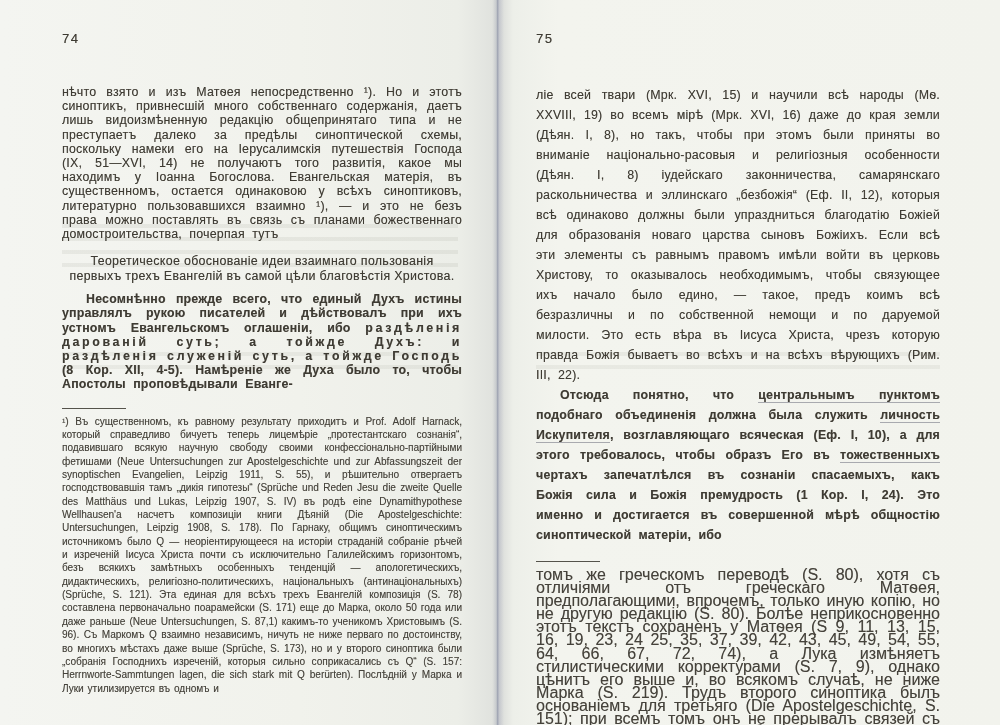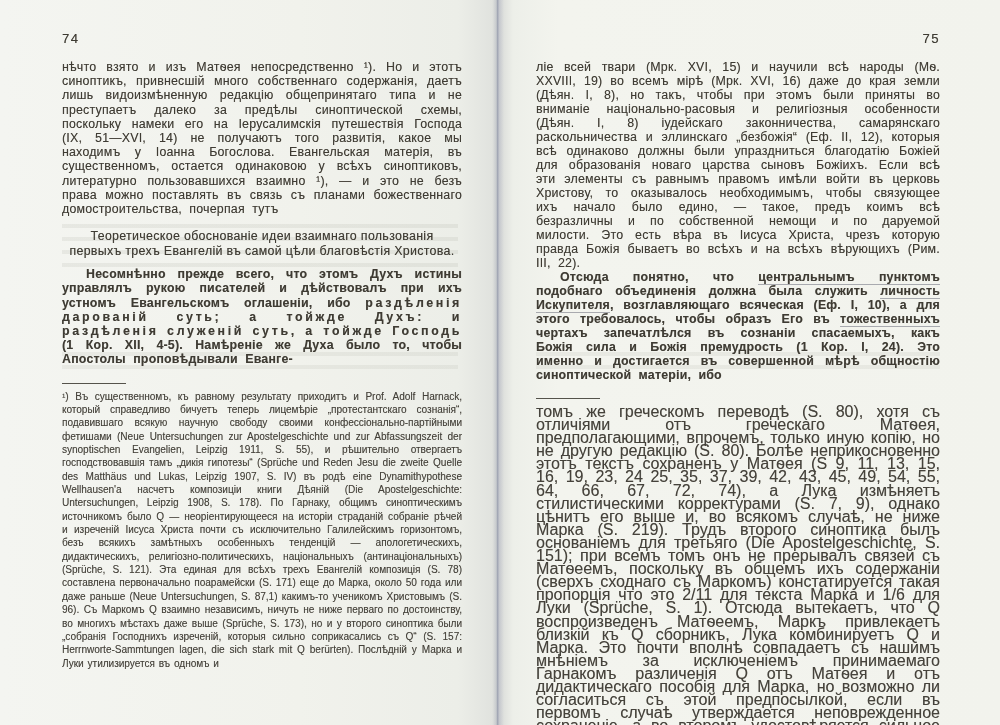--- a/index.html
+++ b/index.html
@@ -38,30 +38,30 @@
       rgba(130,136,160,0.18) 35%,
       rgba(110,116,145,0.55) 48%,
       rgba(150,155,180,0.30) 58%,
       rgba(150,155,180,0) 100%);
     pointer-events:none;
   }
   .pagenum{
     font-size:13px;color:var(--ink,#3e3b33);letter-spacing:1.5px;height:16px;
     text-shadow:0.2px 0.2px 0.3px rgba(70,65,55,0.5);
   }
-  .page.right .pagenum{text-align:right;}
-  .page-body{margin-top:13px;}
+  .page.right .pagenum{text-align:left;}
+  .page-body{margin-top:38px;}
   .body-text{
     margin:0;
     font-size:12.3px;line-height:14.2px;
     text-align:justify;color:var(--ink,#3e3b33);
     letter-spacing:0.02em;word-spacing:0.3em;
     text-shadow:0.2px 0.2px 0.3px rgba(70,65,55,0.45);
   }
-  .page.right .body-text{line-height:14px;}
+  .page.right .body-text{line-height:20px;}
   .indent{text-indent:24px;font-weight:bold;}
   .section-heading{
     margin:13px 2px 9px 2px;
     font-size:12.3px;line-height:14.5px;font-weight:normal;
     text-align:center;color:var(--ink,#3e3b33);
     letter-spacing:0.03em;
     text-shadow:0.2px 0.2px 0.3px rgba(70,65,55,0.5);
   }
   .sp{letter-spacing:0.22em;word-spacing:0.12em;}
   .fn-rule{
@@ -81,21 +81,21 @@
 </head>
 <body>
 
 <div class="spread">
 
   <div class="page left">
     <div class="pagenum">74</div>
     <div class="page-body">
       <p class="body-text">нѣчто взято и изъ Матѳея непосредственно ¹). Но и этотъ синоптикъ, привнесшій много собственнаго содержанія, даетъ лишь видоизмѣненную редакцію общепринятаго типа и не преступаетъ далеко за предѣлы синоптической схемы, поскольку намеки его на Іерусалимскія путешествія Господа (IX, 51—XVI, 14) не получаютъ того развитія, какое мы находимъ у Іоанна Богослова. Евангельская матерія, въ существенномъ, остается одинаковою у всѣхъ синоптиковъ, литературно пользовавшихся взаимно ¹), — и это не безъ права можно поставлять въ связь съ планами божественнаго домостроительства, почерпая тутъ</p>
       <h2 class="section-heading">Теоретическое обоснованіе идеи взаимнаго пользованія первыхъ трехъ Евангелій въ самой цѣли благовѣстія Христова.</h2>
-      <p class="body-text indent"><span>Несомнѣнно прежде всего, что этомъ Духъ истины управлялъ рукою писателей и дѣйствовалъ при ихъ устномъ Евангельскомъ оглашеніи, ибо </span><span class="sp">раздѣленія дарованій суть; а тойжде Духъ: и раздѣленія служеній суть, а тойжде Господь</span><span> (1 Кор. XII, 4-5). Намѣреніе же Духа было то, чтобы Апостолы проповѣдывали Еванге-</span></p>
+      <p class="body-text indent"><span>Несомнѣнно прежде всего, что единый Духъ истины управлялъ рукою писателей и дѣйствовалъ при ихъ устномъ Евангельскомъ оглашеніи, ибо </span><span class="sp">раздѣленія дарованій суть; а тойжде Духъ: и раздѣленія служеній суть, а тойжде Господь</span><span> (8 Кор. XII, 4-5). Намѣреніе же Духа было то, чтобы Апостолы проповѣдывали Еванге-</span></p>
       <div class="fn-rule"></div>
       <p class="footnote">¹) Въ существенномъ, къ равному результату приходитъ и Prof. Adolf Harnack, который справедливо бичуетъ теперь лицемѣріе „протестантскаго сознанія“, подавившаго всякую научную свободу своими конфессіонально-партійными фетишами (Neue Untersuchungen zur Apostelgeschichte und zur Abfassungszeit der synoptischen Evangelien, Leipzig 1911, S. 55), и рѣшительно отвергаетъ господствовавшія тамъ „дикія гипотезы“ (Sprüche und Reden Jesu die zweite Quelle des Matthäus und Lukas, Leipzig 1907, S. IV) въ родѣ eine Dynamithypothese Wellhausen'а насчетъ композиціи книги Дѣяній (Die Apostelgeschichte: Untersuchungen, Leipzig 1908, S. 178). По Гарнаку, общимъ синоптическимъ источникомъ было Q — неоріентирующееся на исторіи страданій собраніе рѣчей и изреченій Іисуса Христа почти съ исключительно Галилейскимъ горизонтомъ, безъ всякихъ замѣтныхъ особенныхъ тенденцій — апологетическихъ, дидактическихъ, религіозно-политическихъ, національныхъ (антинаціональныхъ) (Sprüche, S. 121). Эта единая для всѣхъ трехъ Евангелій композиція (S. 78) составлена первоначально поарамейски (S. 171) еще до Марка, около 50 года или даже раньше (Neue Untersuchungen, S. 87,1) какимъ-то ученикомъ Христовымъ (S. 96). Съ Маркомъ Q взаимно независимъ, ничуть не ниже перваго по достоинству, во многихъ мѣстахъ даже выше (Sprüche, S. 173), но и у второго синоптика были „собранія Господнихъ изреченій, которыя сильно соприкасались съ Q“ (S. 157: Herrnworte-Sammtungen lagen, die sich stark mit Q berürten). Послѣдній у Марка и Луки утилизируется въ одномъ и</p>
     </div>
   </div>
 
   <div class="page right">
     <div class="pagenum">75</div>
     <div class="page-body">
       <p class="body-text">ліе всей твари (Мрк. XVI, 15) и научили всѣ народы (Мѳ. XXVIII, 19) во всемъ мірѣ (Мрк. XVI, 16) даже до края земли (Дѣян. I, 8), но такъ, чтобы при этомъ были приняты во вниманіе національно-расовыя и религіозныя особенности (Дѣян. I, 8) іудейскаго законничества, самарянскаго раскольничества и эллинскаго „безбожія“ (Еф. II, 12), которыя всѣ одинаково должны были упраздниться благодатію Божіей для образованія новаго царства сыновъ Божіихъ. Если всѣ эти элементы съ равнымъ правомъ имѣли войти въ церковь Христову, то оказывалось необходимымъ, чтобы связующее ихъ начало было едино, — такое, предъ коимъ всѣ безразличны и по собственной немощи и по даруемой милости. Это есть вѣра въ Іисуса Христа, чрезъ которую правда Божія бываетъ во всѣхъ и на всѣхъ вѣрующихъ (Рим. III, 22).</p>
       <p class="body-text indent"><span>Отсюда понятно, что </span><span class="pmark">центральнымъ пунктомъ</span><span> подобнаго объединенія должна была служить </span><span class="pmark">личность Искупителя</span><span>, возглавляющаго всяческая (Еф. I, 10), а для этого требовалось, чтобы образъ Его въ </span><span class="pmark">тожественныхъ</span><span> чертахъ запечатлѣлся въ сознаніи спасаемыхъ, какъ Божія сила и Божія премудрость (1 Кор. I, 24). Это именно и достигается въ совершенной мѣрѣ общностію синоптической матеріи, ибо</span></p>

